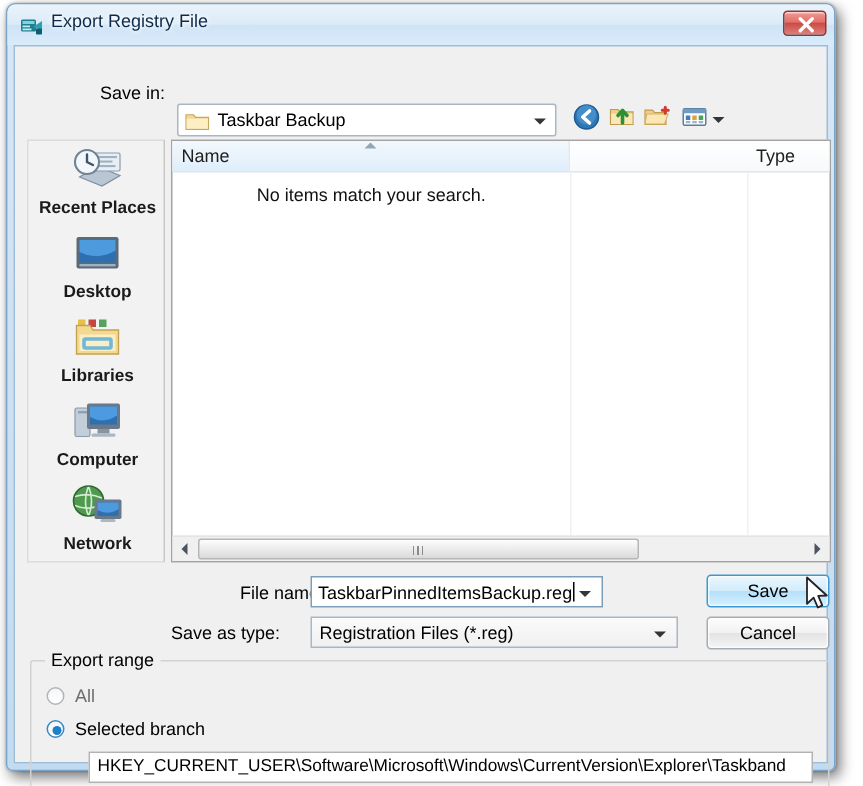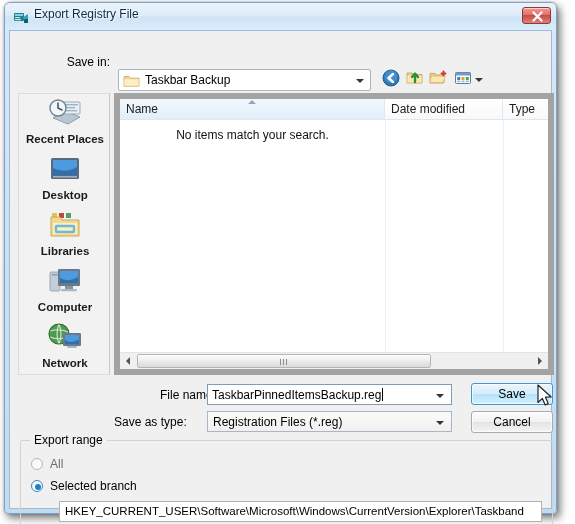--- a/index.html
+++ b/index.html
@@ -111,21 +111,21 @@
     display: block; font-size: 11.5px; color: #1a1a1a; margin-top: 1px;
     white-space: nowrap;
     font-weight: bold;
   }
 
   
   #filelist {
     position: absolute; left: 104px; top: 62px;
     width: 440px; height: 282px;
     background: #ffffff;
-    border: 6px solid #a3a3a3;
+    border: 1px solid #a3a3a3;
   }
   #headers {
     position: absolute; left: 0; top: 0; right: 0; height: 21px;
     background: linear-gradient(to bottom, #ffffff 0%, #f7f9fb 100%);
     border-bottom: 1px solid #dfe6ec;
   }
   .col-head {
     position: absolute; top: 0; height: 20px;
     font-size: 12px; color: #202020;
     padding-left: 6px; padding-top: 3px;
@@ -180,21 +180,21 @@
 
   
   .frm-label {
     position: absolute; font-size: 12px; color: #000; white-space: nowrap;
   }
   #lbl-filename { left: 116px; top: 357px; margin-left: 34px; }
   #lbl-filetype { left: 104px; top: 384px; }
 
   #filename-combo {
     position: absolute; left: 197px; top: 353px;
-    width: 245px; height: 21px;
+    width: 195px; height: 21px;
     background: #ffffff;
     border: 1px solid #7b9ebd;
   }
   #filename-value {
     position: absolute; left: 4px; top: 3px;
     font-size: 12px; color: #000; white-space: nowrap;
   }
   #filename-caret {
     position: absolute; top: 3px; width: 1px; height: 13px; background: #000;
   }
@@ -431,23 +431,20 @@
 
     <div id="filelist">
       <div class="grid-v" style="left:265px;"></div>
       <div class="grid-v" style="left:383px;"></div>
 
       <div id="headers">
         <div class="col-head" id="col-name">
           <span>Name</span>
           <span id="sort-arrow"></span>
         </div>
-        <div class="col-head" id="col-date">
-          <span>Date modified</span>
-        </div>
         <div class="col-head" id="col-type">
           <span>Type</span>
         </div>
       </div>
 
       <div id="empty-msg">No items match your search.</div>
 
       <div id="hscroll">
         <span class="sb-arrow" id="sb-left">
           <svg width="17" height="16" viewBox="0 0 17 16">

